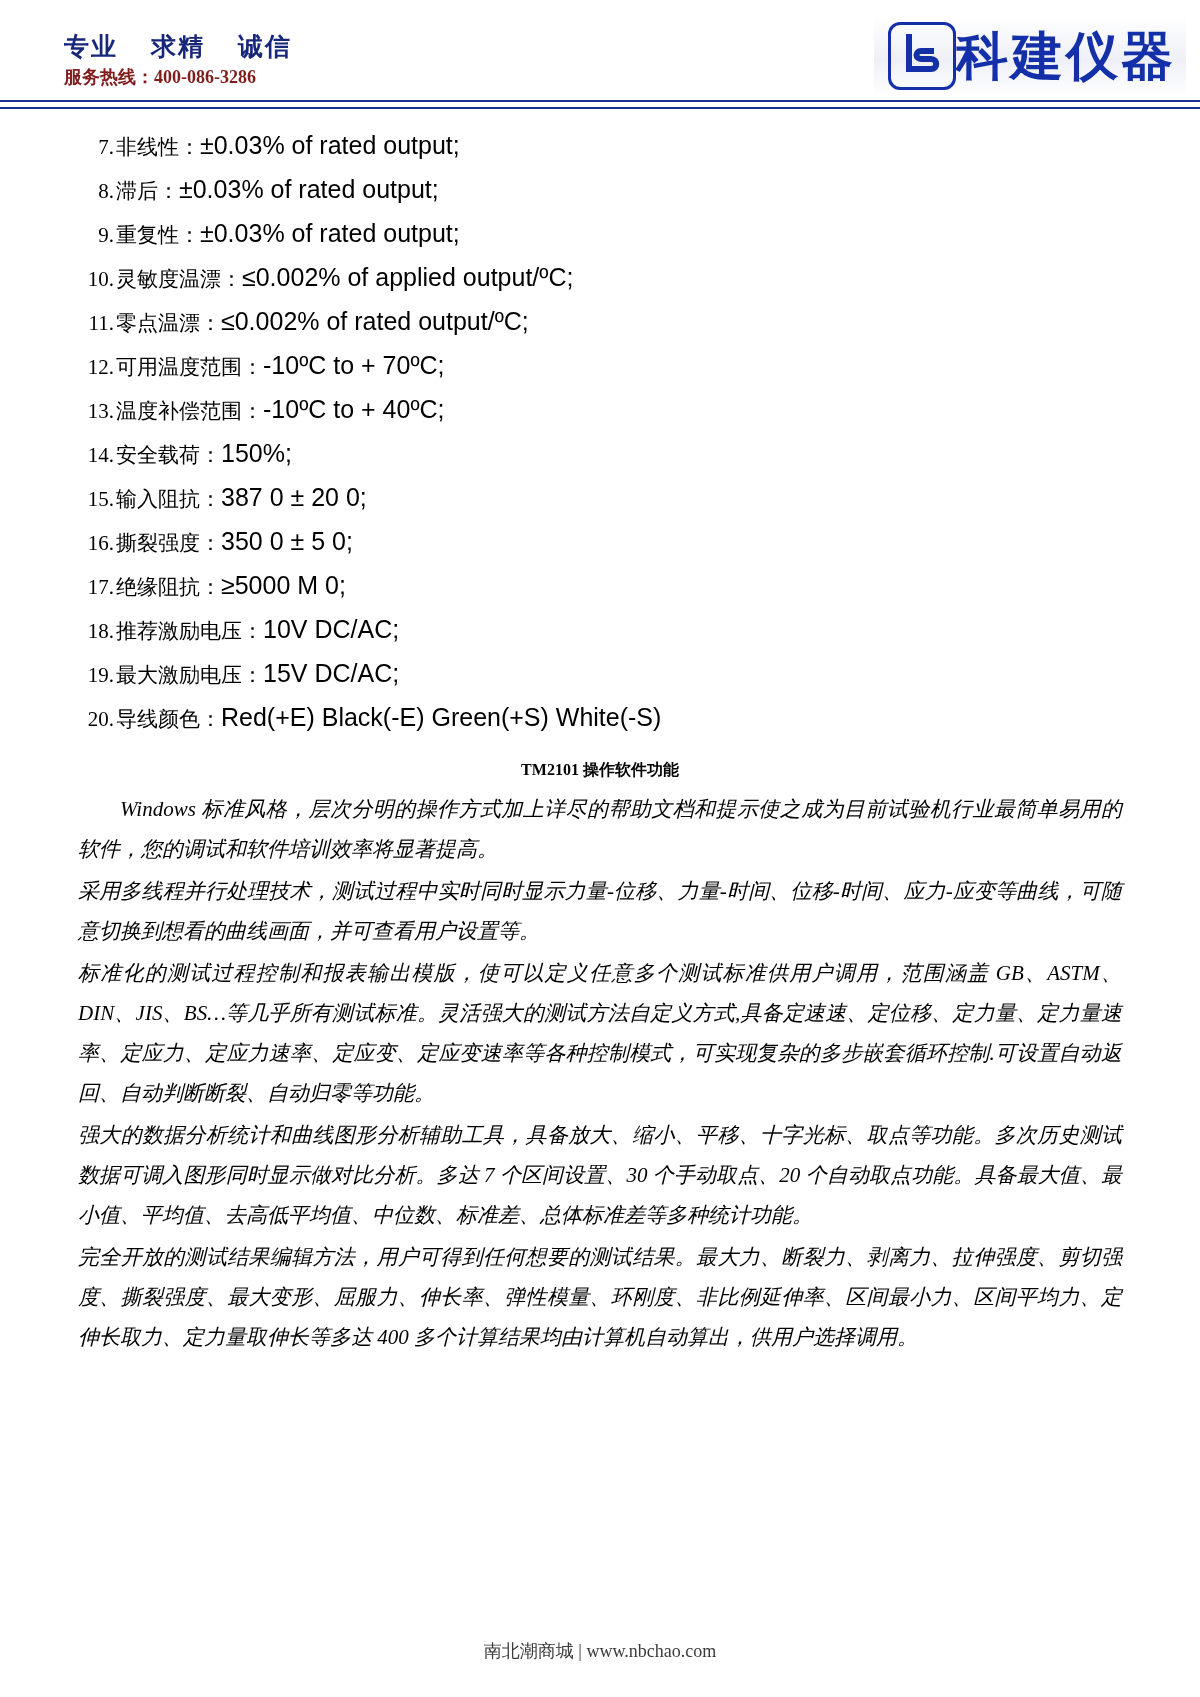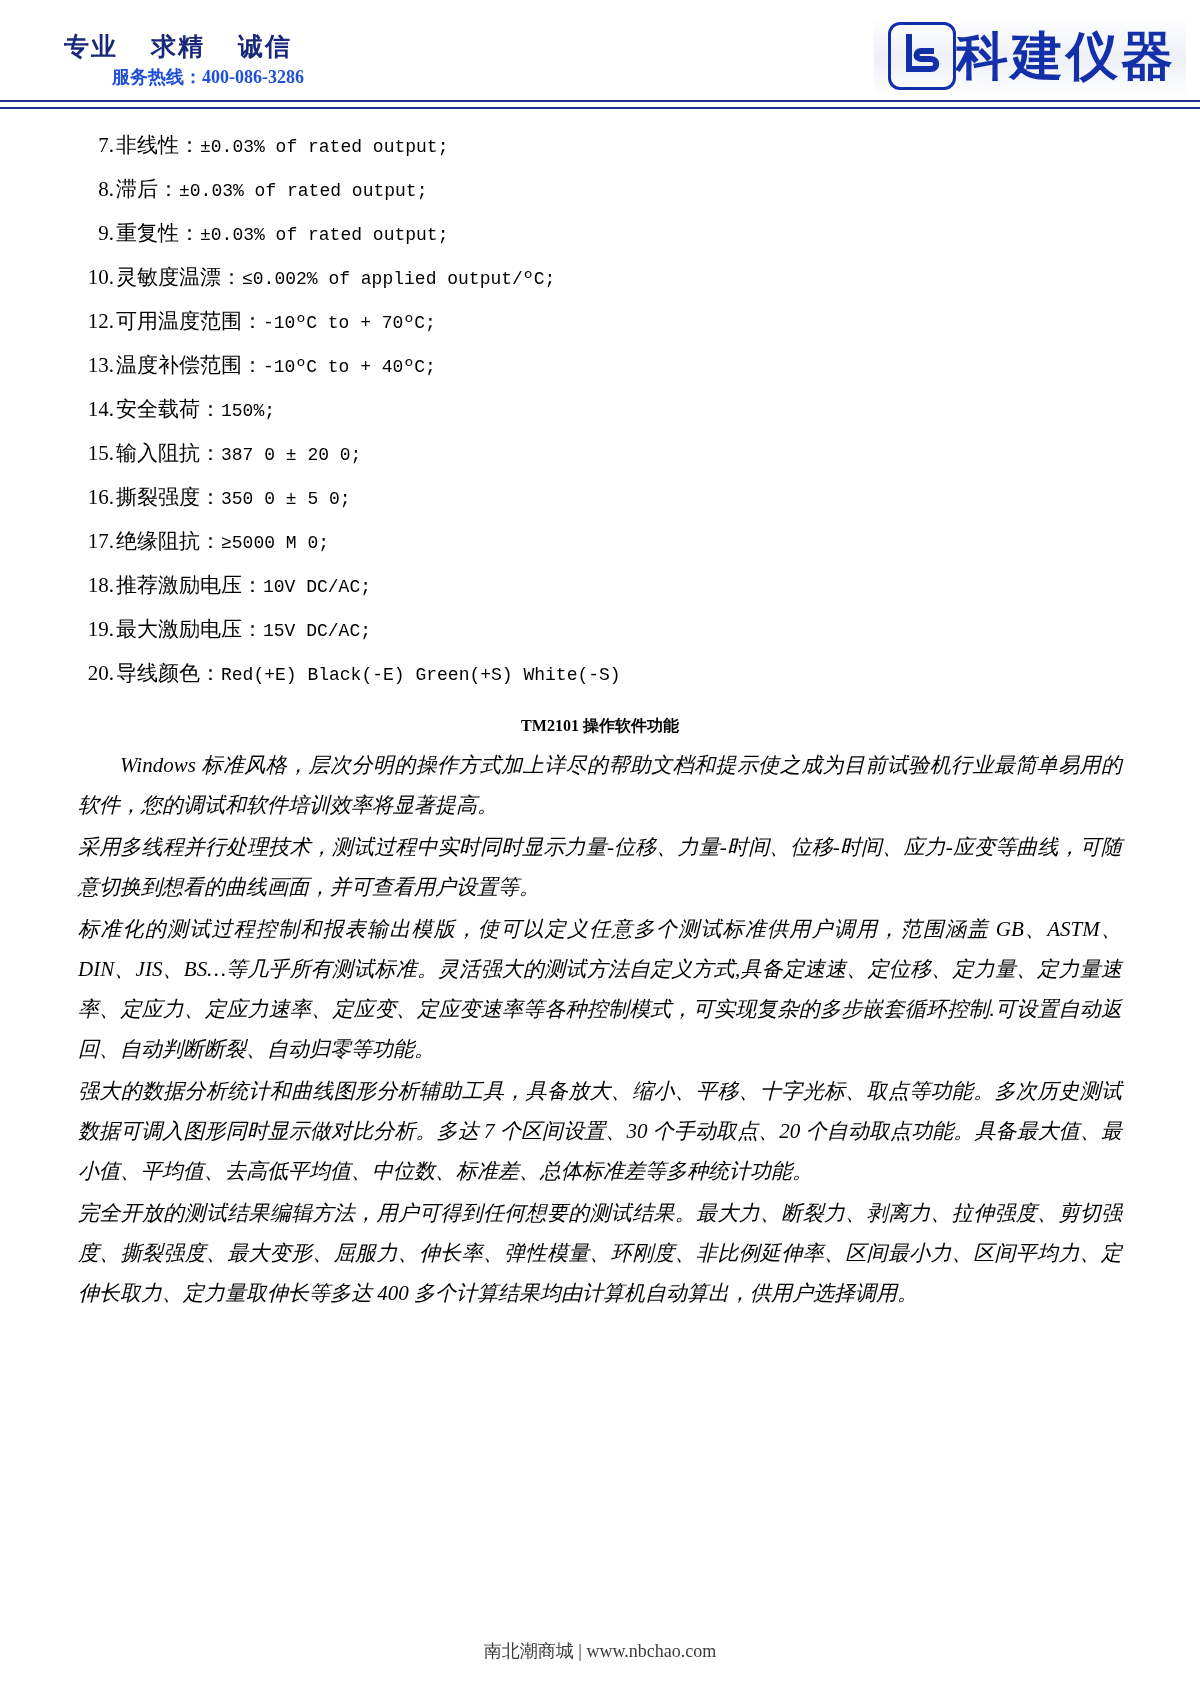--- a/index.html
+++ b/index.html
@@ -34,23 +34,22 @@
     font-size: 25px;
     color: #17287a;
     letter-spacing: 2px;
     white-space: pre;
     line-height: 1.0;
   }
   .hotline-line {
     font-family: "Liberation Serif", "DejaVu Serif", serif;
     font-weight: bold;
     font-size: 18px;
-    color: #1d4ed8;
+    color: #7f1d1d;
     margin-top: 9px;
-    margin-left: 48px;
     white-space: pre;
     line-height: 1.0;
   }
 
   .logo-block {
     position: absolute;
     right: 14px;
     top: 16px;
     display: flex;
     align-items: center;
@@ -112,22 +111,22 @@
     flex: none;
     width: 36px;
     margin-right: 2px;
   }
   .spec-label {
     font-family: "Liberation Serif", "DejaVu Serif", serif;
     font-size: 21px;
     flex: none;
   }
   .spec-value {
-    font-family: Liberation Mono, monospace;
-    font-size: 18px;
+    font-family: Liberation Sans, sans-serif;
+    font-size: 25px;
     letter-spacing: 0px;
     flex: none;
   }
 
   .section-heading {
     text-align: center;
     font-weight: bold;
     font-size: 16px;
     line-height: 1.2;
     margin: 20px 0 10px 0;
@@ -197,20 +196,25 @@
       <span class="spec-num">9.</span>
       <span class="spec-label">重复性：</span>
       <span class="spec-value">±0.03% of rated output;</span>
     </li>
     <li class="spec-item">
       <span class="spec-num">10.</span>
       <span class="spec-label">灵敏度温漂：</span>
       <span class="spec-value">≤0.002% of applied output/ºC;</span>
     </li>
     <li class="spec-item">
+      <span class="spec-num">11.</span>
+      <span class="spec-label">零点温漂：</span>
+      <span class="spec-value">≤0.002% of rated output/ºC;</span>
+    </li>
+    <li class="spec-item">
       <span class="spec-num">12.</span>
       <span class="spec-label">可用温度范围：</span>
       <span class="spec-value">-10ºC to + 70ºC;</span>
     </li>
     <li class="spec-item">
       <span class="spec-num">13.</span>
       <span class="spec-label">温度补偿范围：</span>
       <span class="spec-value">-10ºC to + 40ºC;</span>
     </li>
     <li class="spec-item">

